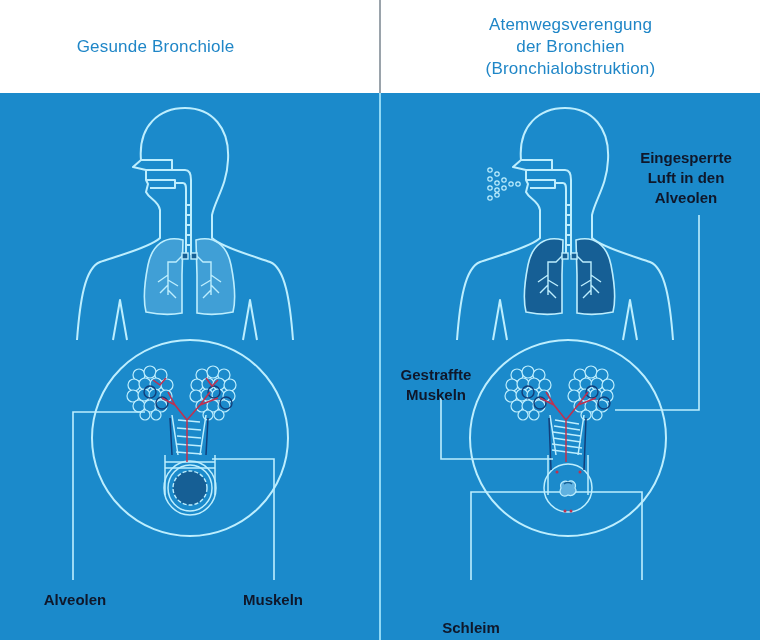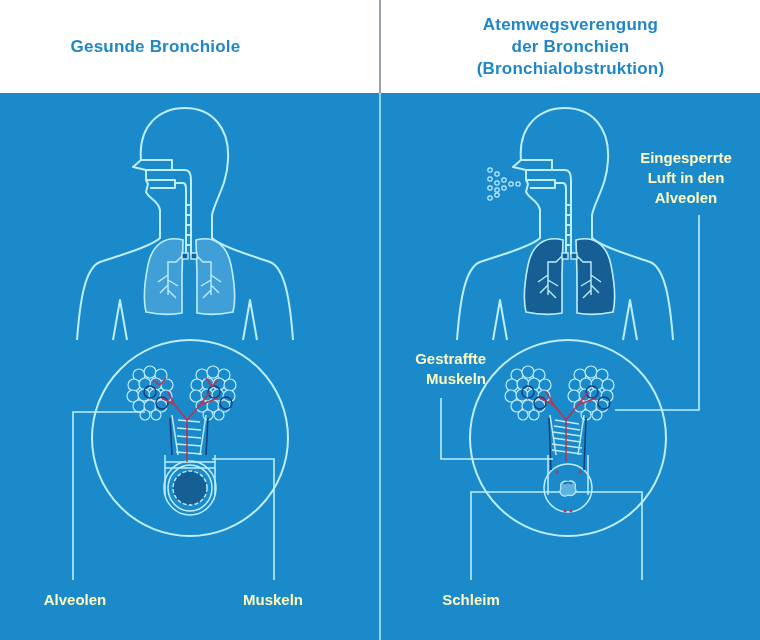--- a/index.html
+++ b/index.html
@@ -9,37 +9,37 @@
     font-family: "Liberation Sans", "DejaVu Sans", sans-serif;
   }
   .header {
     position: absolute; top: 0; height: 93px; background: #ffffff;
     display: flex; align-items: center; justify-content: center; text-align: center;
   }
   .header.left { left: 0; width: 311px; }
   .header.right { left: 381px; width: 379px; }
   .header-title {
     color: var(--title-color, #1f86c7);
-    font-weight: 700; font-size: 17px; line-height: 22px;
+    font-weight: 400; font-size: 17px; line-height: 22px;
     white-space: pre-line; letter-spacing: 0.2px;
   }
   .header-divider {
     position: absolute; left: 379px; top: 0; width: 2px; height: 93px; background: #9aa3ab;
   }
   .panel {
     position: absolute; top: 93px; height: 547px; background: #1b8acb; overflow: hidden;
   }
   .panel.left { left: 0; width: 379px; }
   .panel.right { left: 381px; width: 379px; }
   .panel-divider {
     position: absolute; left: 379px; top: 93px; width: 2px; height: 547px; background: #8fd8f5;
   }
   svg { position: absolute; left: 0; top: 0; }
   .label {
-    position: absolute; color: #fef9c3; font-weight: 700; font-size: 15px;
+    position: absolute; color: #0f172a; font-weight: 700; font-size: 15px;
     line-height: 20px; white-space: pre-line; text-align: center;
   }
 </style>
 </head>
 <body>
 
 <div class="header left">
   <div class="header-title">Gesunde Bronchiole</div>
 </div>
 <div class="header-divider"></div>
@@ -226,16 +226,16 @@
     <g fill="none" stroke="#bdeefe" stroke-width="1.6">
       <polyline points="699,215 699,410 615,410"></polyline>
       <polyline points="441,398 441,459 553,459"></polyline>
       <polyline points="560,492 471,492 471,580"></polyline>
       <polyline points="576,492 642,492 642,580"></polyline>
     </g>
   </svg>
   <div class="label" style="left:240px; top:55px; width:130px;">Eingesperrte
 Luft in den
 Alveolen</div>
-  <div class="label" style="left:5px; top:256px; width:100px;text-align:right;">Gestraffte
+  <div class="label" style="left:5px; top:272px; width:100px;">Gestraffte
 Muskeln</div>
-  <div class="label" style="left:45px; top:497px; width:90px;">Schleim</div>
+  <div class="label" style="left:45px; top:525px; width:90px;">Schleim</div>
 </div>
 
 </body></html>

